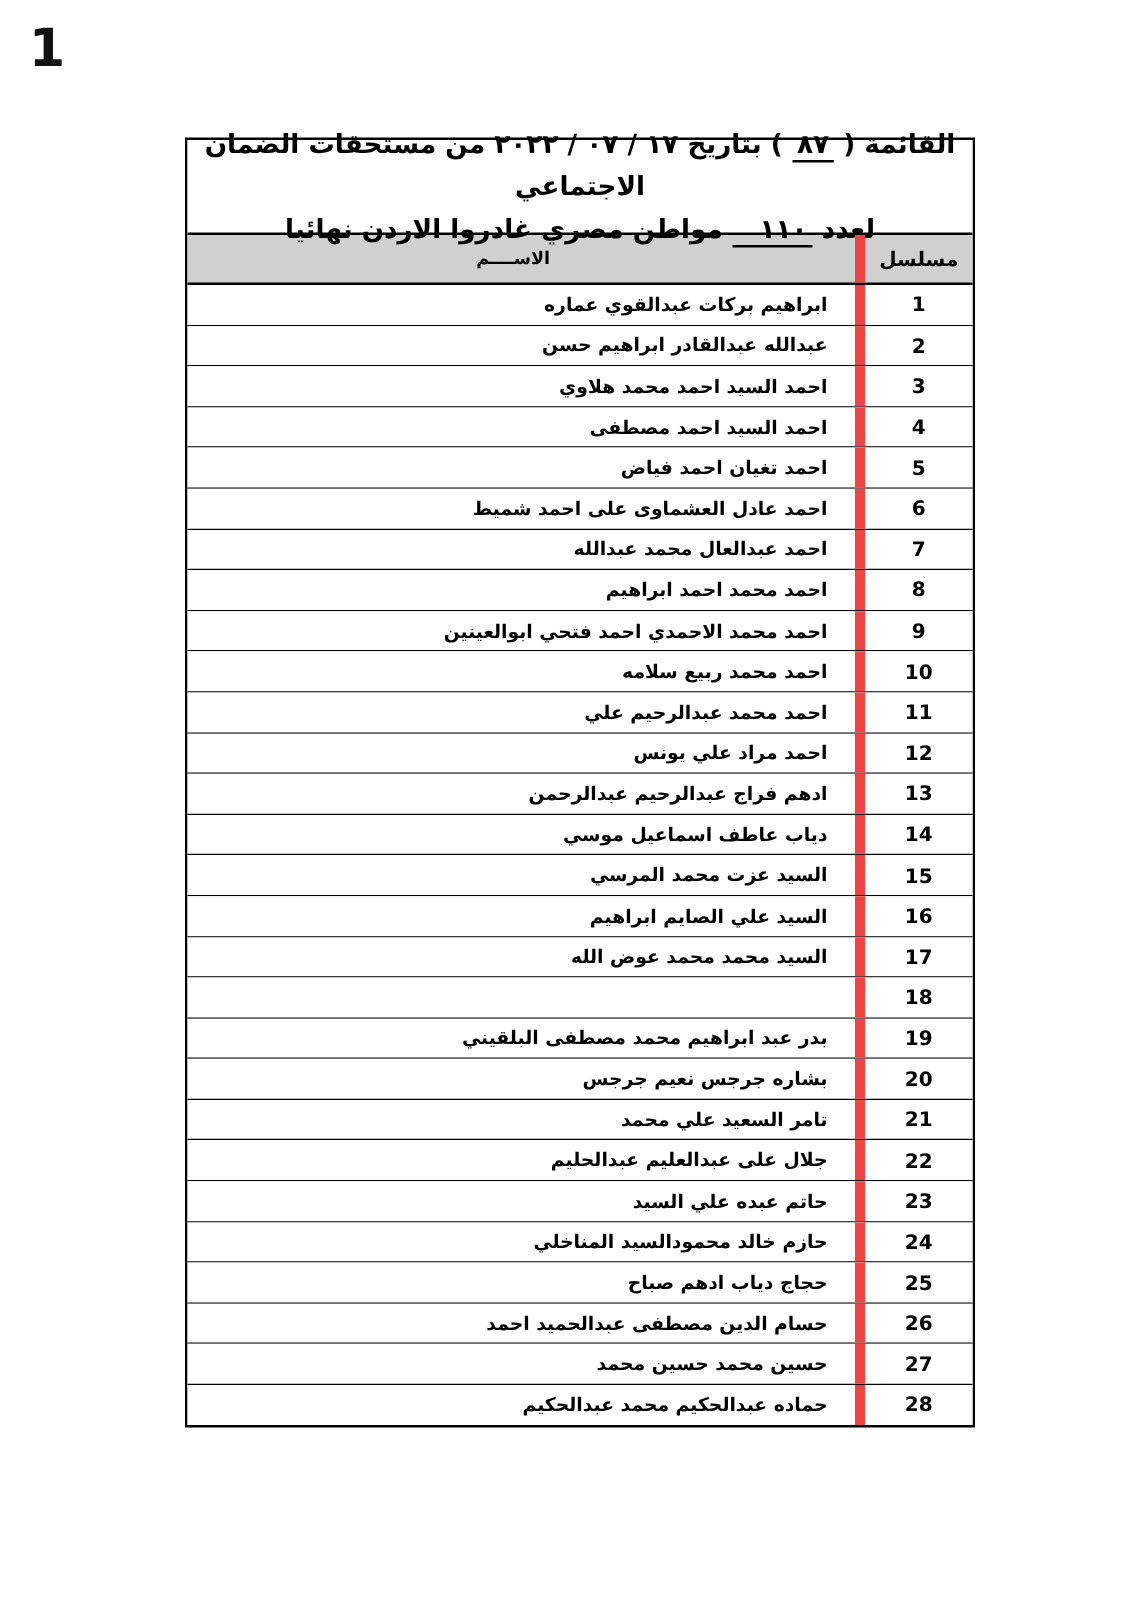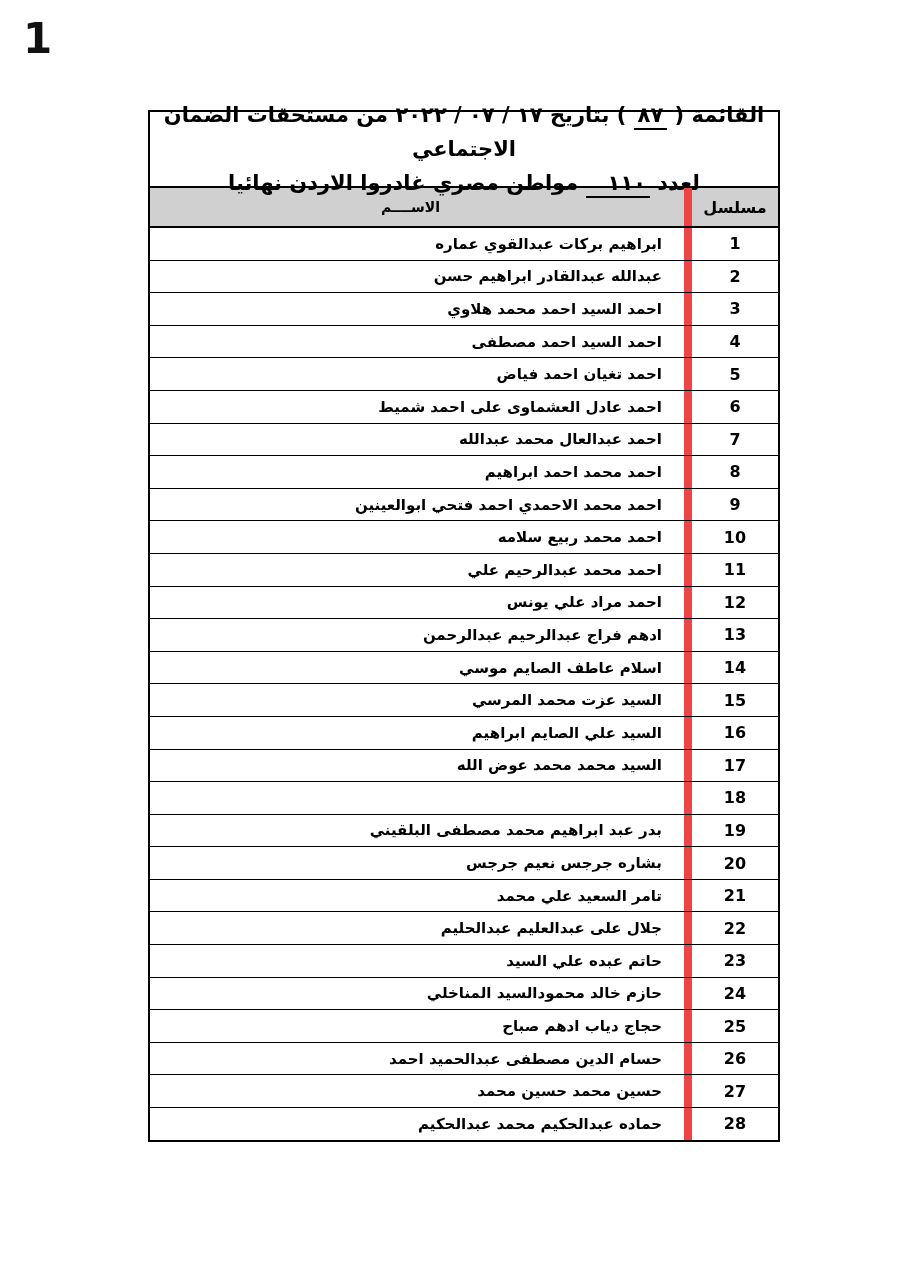--- a/index.html
+++ b/index.html
@@ -177,21 +177,21 @@
         <div class="row">
           <div class="cell serial-cell">12</div>
           <div class="cell name-cell">احمد مراد علي يونس</div>
         </div>
         <div class="row">
           <div class="cell serial-cell">13</div>
           <div class="cell name-cell">ادهم فراج عبدالرحيم عبدالرحمن</div>
         </div>
         <div class="row">
           <div class="cell serial-cell">14</div>
-          <div class="cell name-cell">اسلام عاطف الصايم موسي</div>
+          <div class="cell name-cell">دياب عاطف اسماعيل موسي</div>
         </div>
         <div class="row">
           <div class="cell serial-cell">15</div>
           <div class="cell name-cell">السيد عزت محمد المرسي</div>
         </div>
         <div class="row">
           <div class="cell serial-cell">16</div>
           <div class="cell name-cell">السيد علي الصايم ابراهيم</div>
         </div>
         <div class="row">

